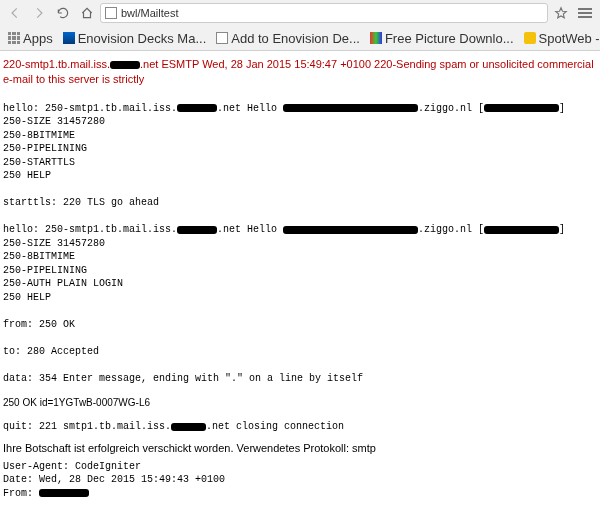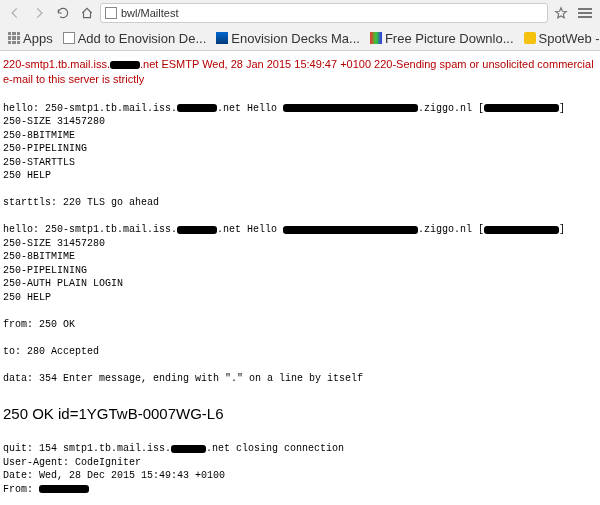--- a/index.html
+++ b/index.html
@@ -112,22 +112,22 @@
   }
   .mono {
     font-family: "Courier New", monospace;
     font-size: 10px;
     line-height: 1.35;
     white-space: pre;
     color: #000;
   }
   .ok-line {
     font-family: Arial, sans-serif;
-    font-size: 15px;
-    margin: 20px 0;
+    font-size: 10px;
+    margin: 12px 0;
   }
   .succ {
     font-family: Arial, sans-serif;
     font-size: 11px;
     margin: 8px 0 6px 0;
   }
   .redact {
     display: inline-block;
     background: #000;
     height: 8px;
@@ -190,29 +190,29 @@
             <span></span>
             <span></span>
             <span></span>
             <span></span>
           </span>
         </span>
       <span>Apps</span>
     </div>
     <div class="bm-item">
       <span class="bm-icon">
+          <span class="fav-en"></span>
+        </span>
+      <span>Enovision Decks Ma...</span>
+    </div>
+    <div class="bm-item">
+      <span class="bm-icon">
           <span class="fav-generic"></span>
         </span>
       <span>Add to Enovision De...</span>
-    </div>
-    <div class="bm-item">
-      <span class="bm-icon">
-          <span class="fav-en"></span>
-        </span>
-      <span>Enovision Decks Ma...</span>
     </div>
     <div class="bm-item">
       <span class="bm-icon">
           <span class="fav-pic"></span>
         </span>
       <span>Free Picture Downlo...</span>
     </div>
     <div class="bm-item">
       <span class="bm-icon">
           <span class="fav-spot"></span>
@@ -250,22 +250,23 @@
 <span>250 HELP</span>
 
 <span>from: 250 OK</span>
 
 <span>to: 280 Accepted</span>
 
 <span>data: 354 Enter message, ending with "." on a line by itself</span></div>
 
   <div class="ok-line">250 OK id=1YGTwB-0007WG-L6</div>
 
-<div class="mono"><span>quit: 154 smtp1.tb.mail.iss.</span><span class="redact" style="width:35px"></span><span>.net closing connection</span></div>
-
+<div class="mono"><span>quit: 221 smtp1.tb.mail.iss.</span><span class="redact" style="width:35px"></span><span>.net closing connection</span></div>
+
+  <div class="succ">Ihre Botschaft ist erfolgreich verschickt worden. Verwendetes Protokoll: smtp</div>
 
 <div class="mono"><span>User-Agent: CodeIgniter</span>
 <span>Date: Wed, 28 Dec 2015 15:49:43 +0100</span>
 <span>From: </span><span class="redact" style="width:50px"></span>
 
  
 
 
 
 

